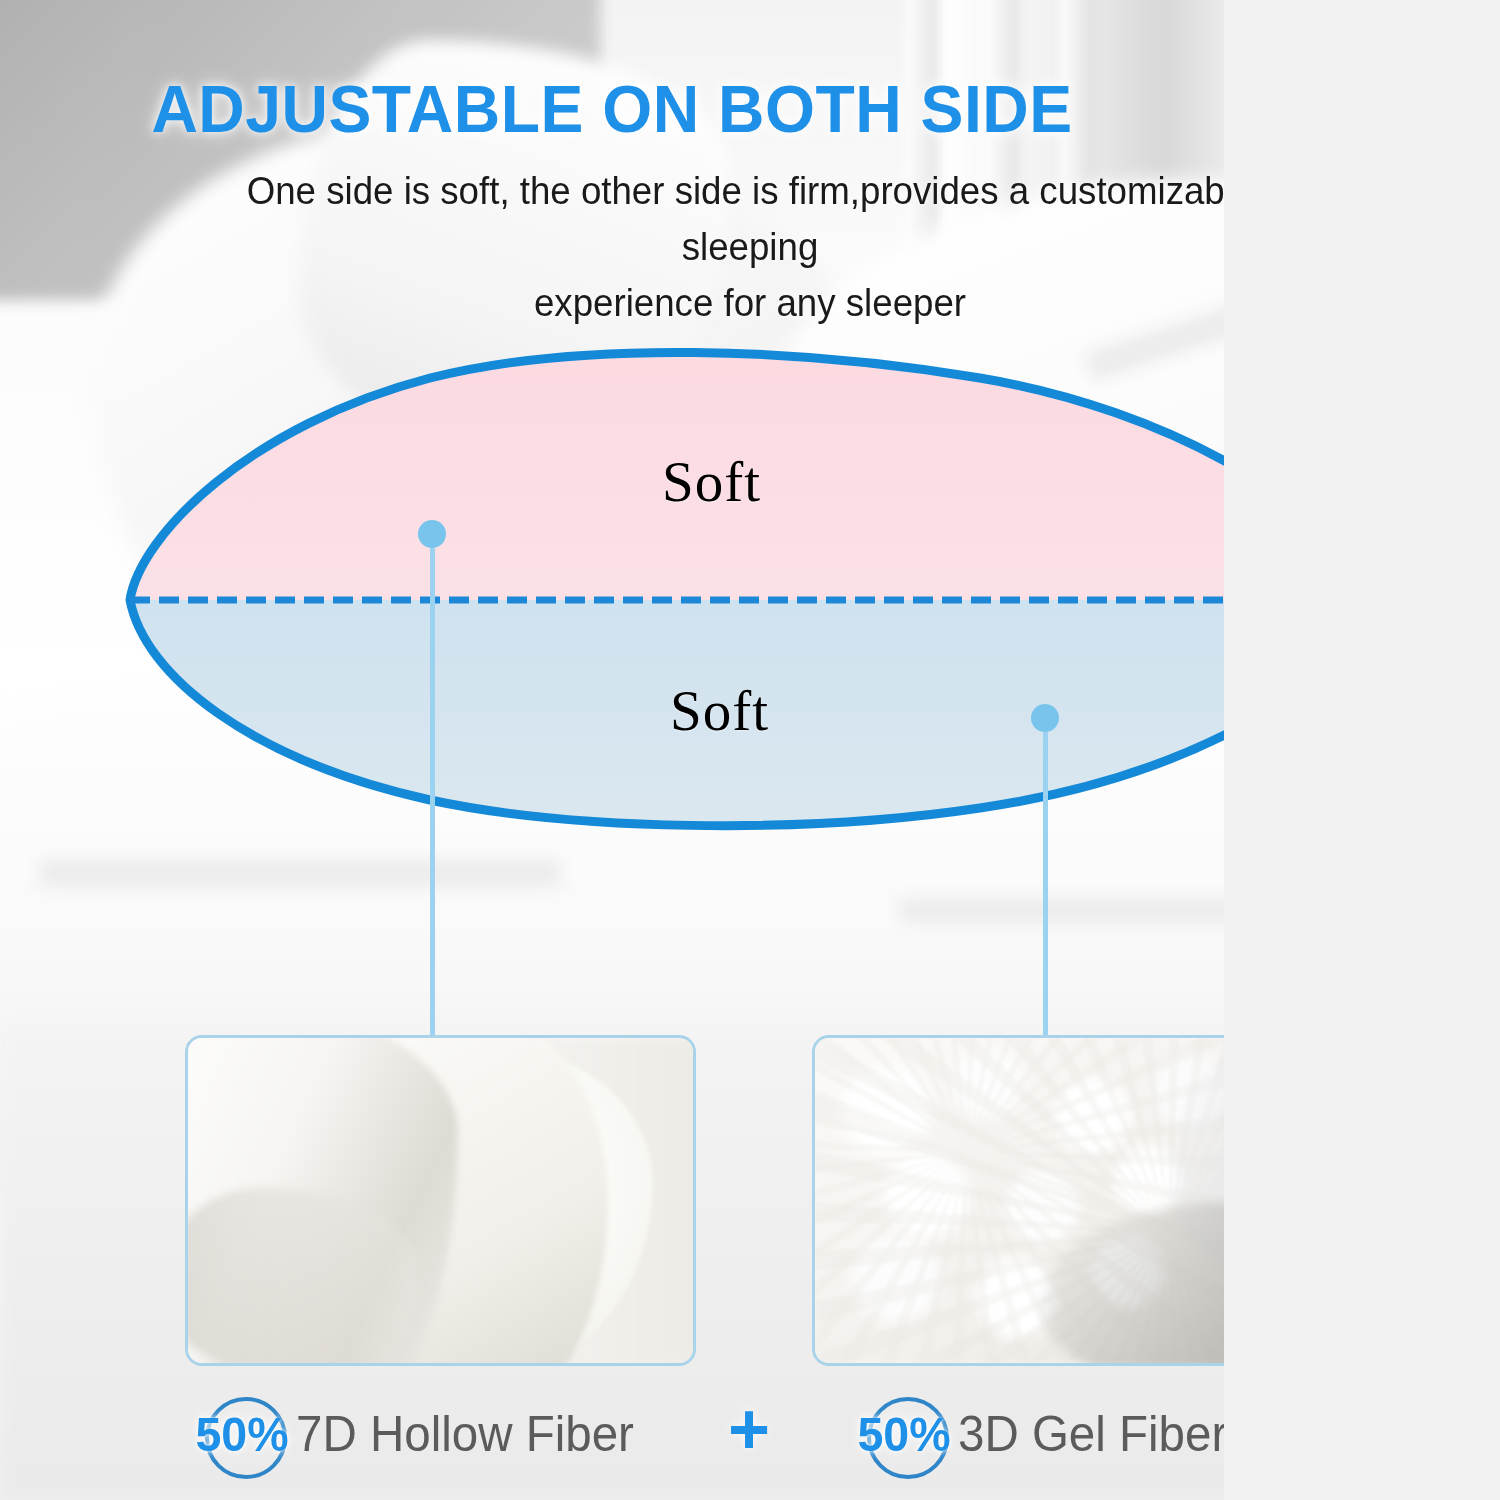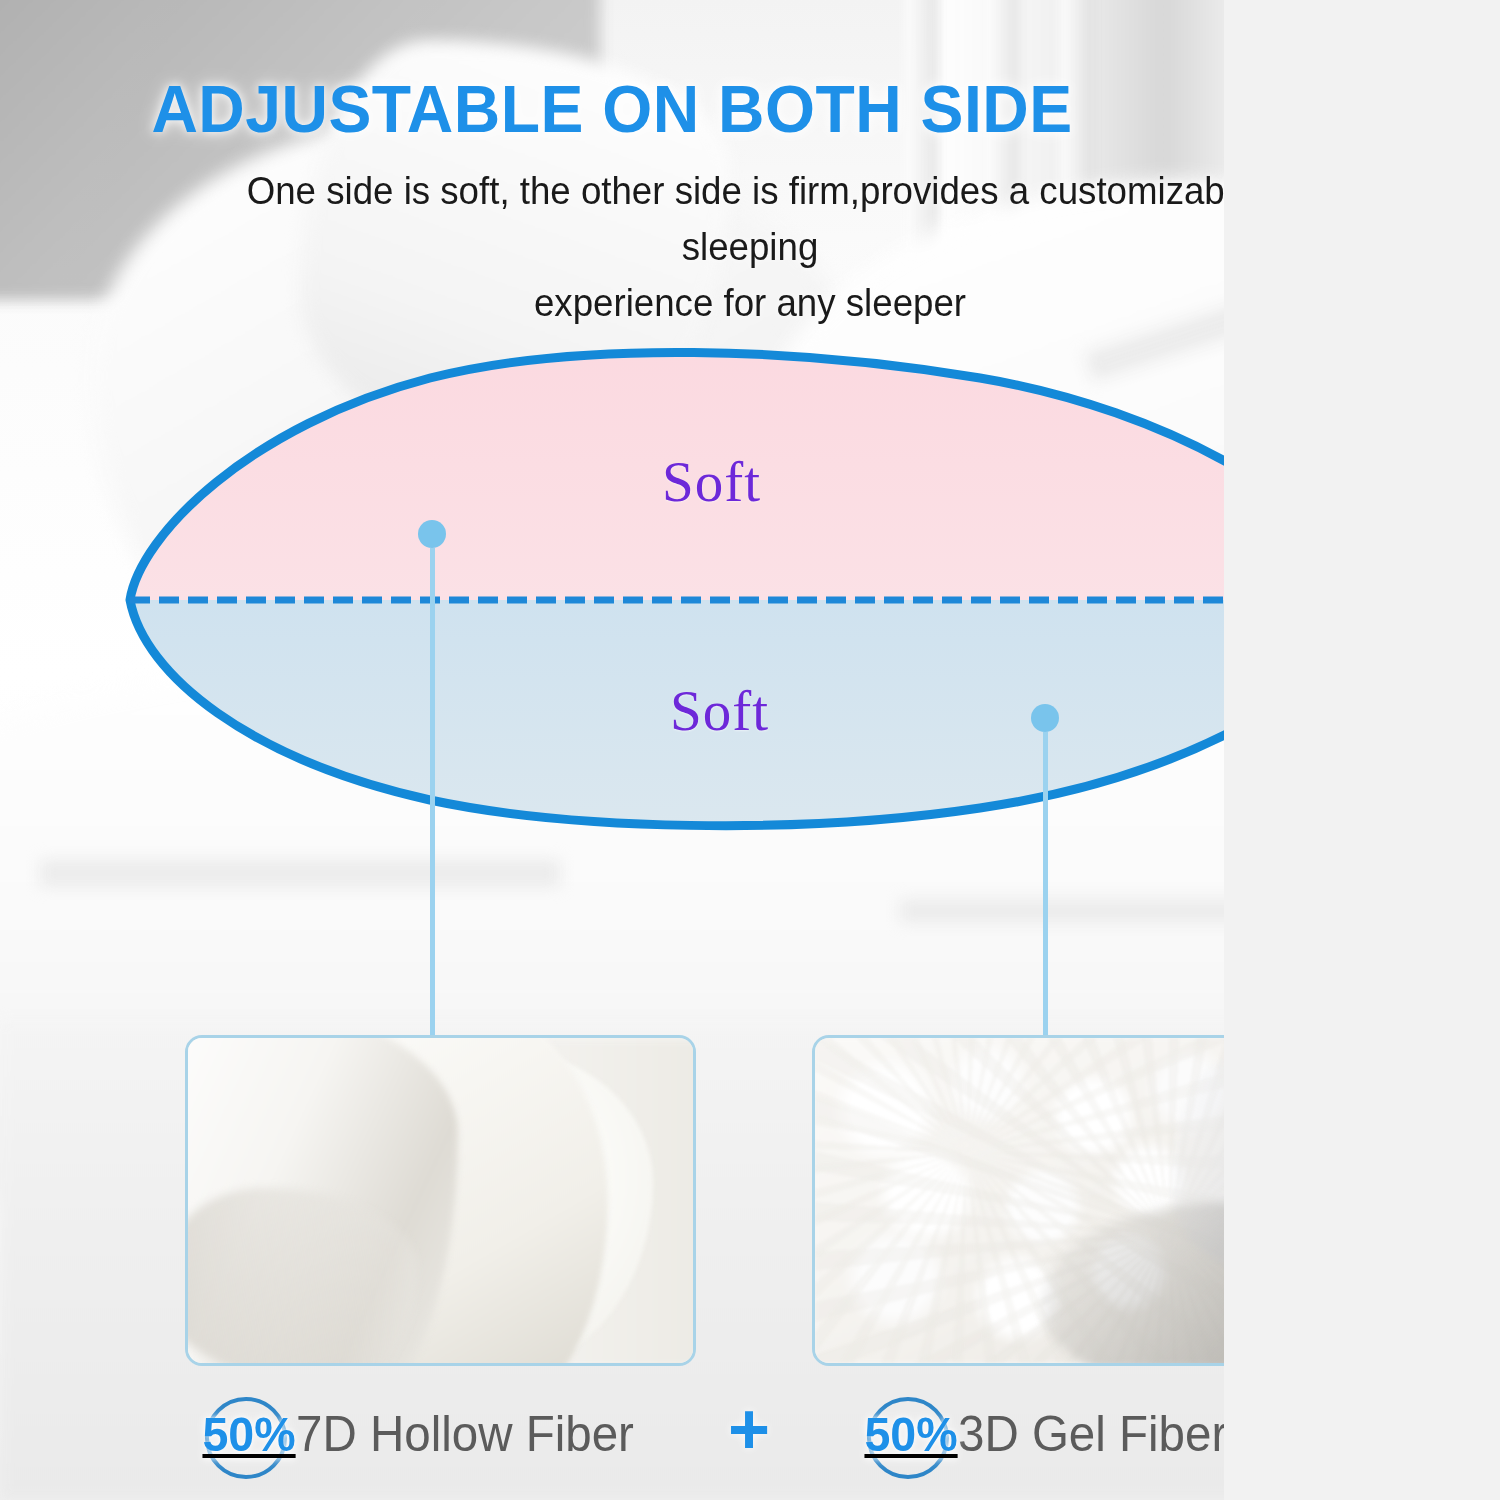--- a/index.html
+++ b/index.html
@@ -85,21 +85,21 @@
     text-shadow:0 0 8px rgba(255,255,255,.85);
     transform:scaleX(.94);
   }
 
   
   .pillow-wrap{position:absolute;left:100px;top:330px;width:1310px;height:520px;}
   .pillow-wrap svg{display:block;}
   .lbl{
     position:absolute;
     font-family:"Liberation Serif","DejaVu Serif",serif;
-    color:#6d28d9;font-size:57px;letter-spacing:1px;
+    color:#000000;font-size:57px;letter-spacing:1px;
     text-shadow:0 1px 2px rgba(255,255,255,.5);
   }
   .lbl-soft{left:662px;top:449px;}
   .lbl-firm{left:670px;top:678px;}
 
   
   .conn{position:absolute;width:5px;background:#9BD2EF;}
   .dot{
     position:absolute;width:28px;height:28px;border-radius:50%;
     background:#79C4EC;
@@ -156,21 +156,21 @@
     border-radius:60% 40% 30% 70%/50% 50% 50% 50%;filter:blur(5px);}
   .pr-fold{position:absolute;right:-10px;top:20px;width:160px;height:210px;
     background:linear-gradient(110deg,rgba(255,255,255,.1),rgba(222,224,230,.9));
     border-radius:40% 60% 50% 50%/60% 30% 70% 40%;filter:blur(3px);}
 
   
   .legend{position:absolute;left:0;right:0;top:1392px;height:90px;}
   .lg-item{position:absolute;display:flex;align-items:center;}
   .pct{
     position:relative;width:84px;height:84px;flex:0 0 84px;
-    display:flex;align-items:center;text-decoration:underline;
+    display:flex;align-items:center;justify-content:center;
   }
   .pct-ring{
     position:absolute;left:5px;top:5px;width:74px;height:74px;
     border:4px solid #2E86C8;border-radius:50%;
   }
   .pct-num{
     position:relative;z-index:2;
     font-family:"Liberation Sans Narrow","Liberation Sans",sans-serif;
     font-weight:700;font-size:49px;color:#1E90E8;
     text-shadow:0 0 6px rgba(255,255,255,.95),0 0 12px rgba(255,255,255,.8);

